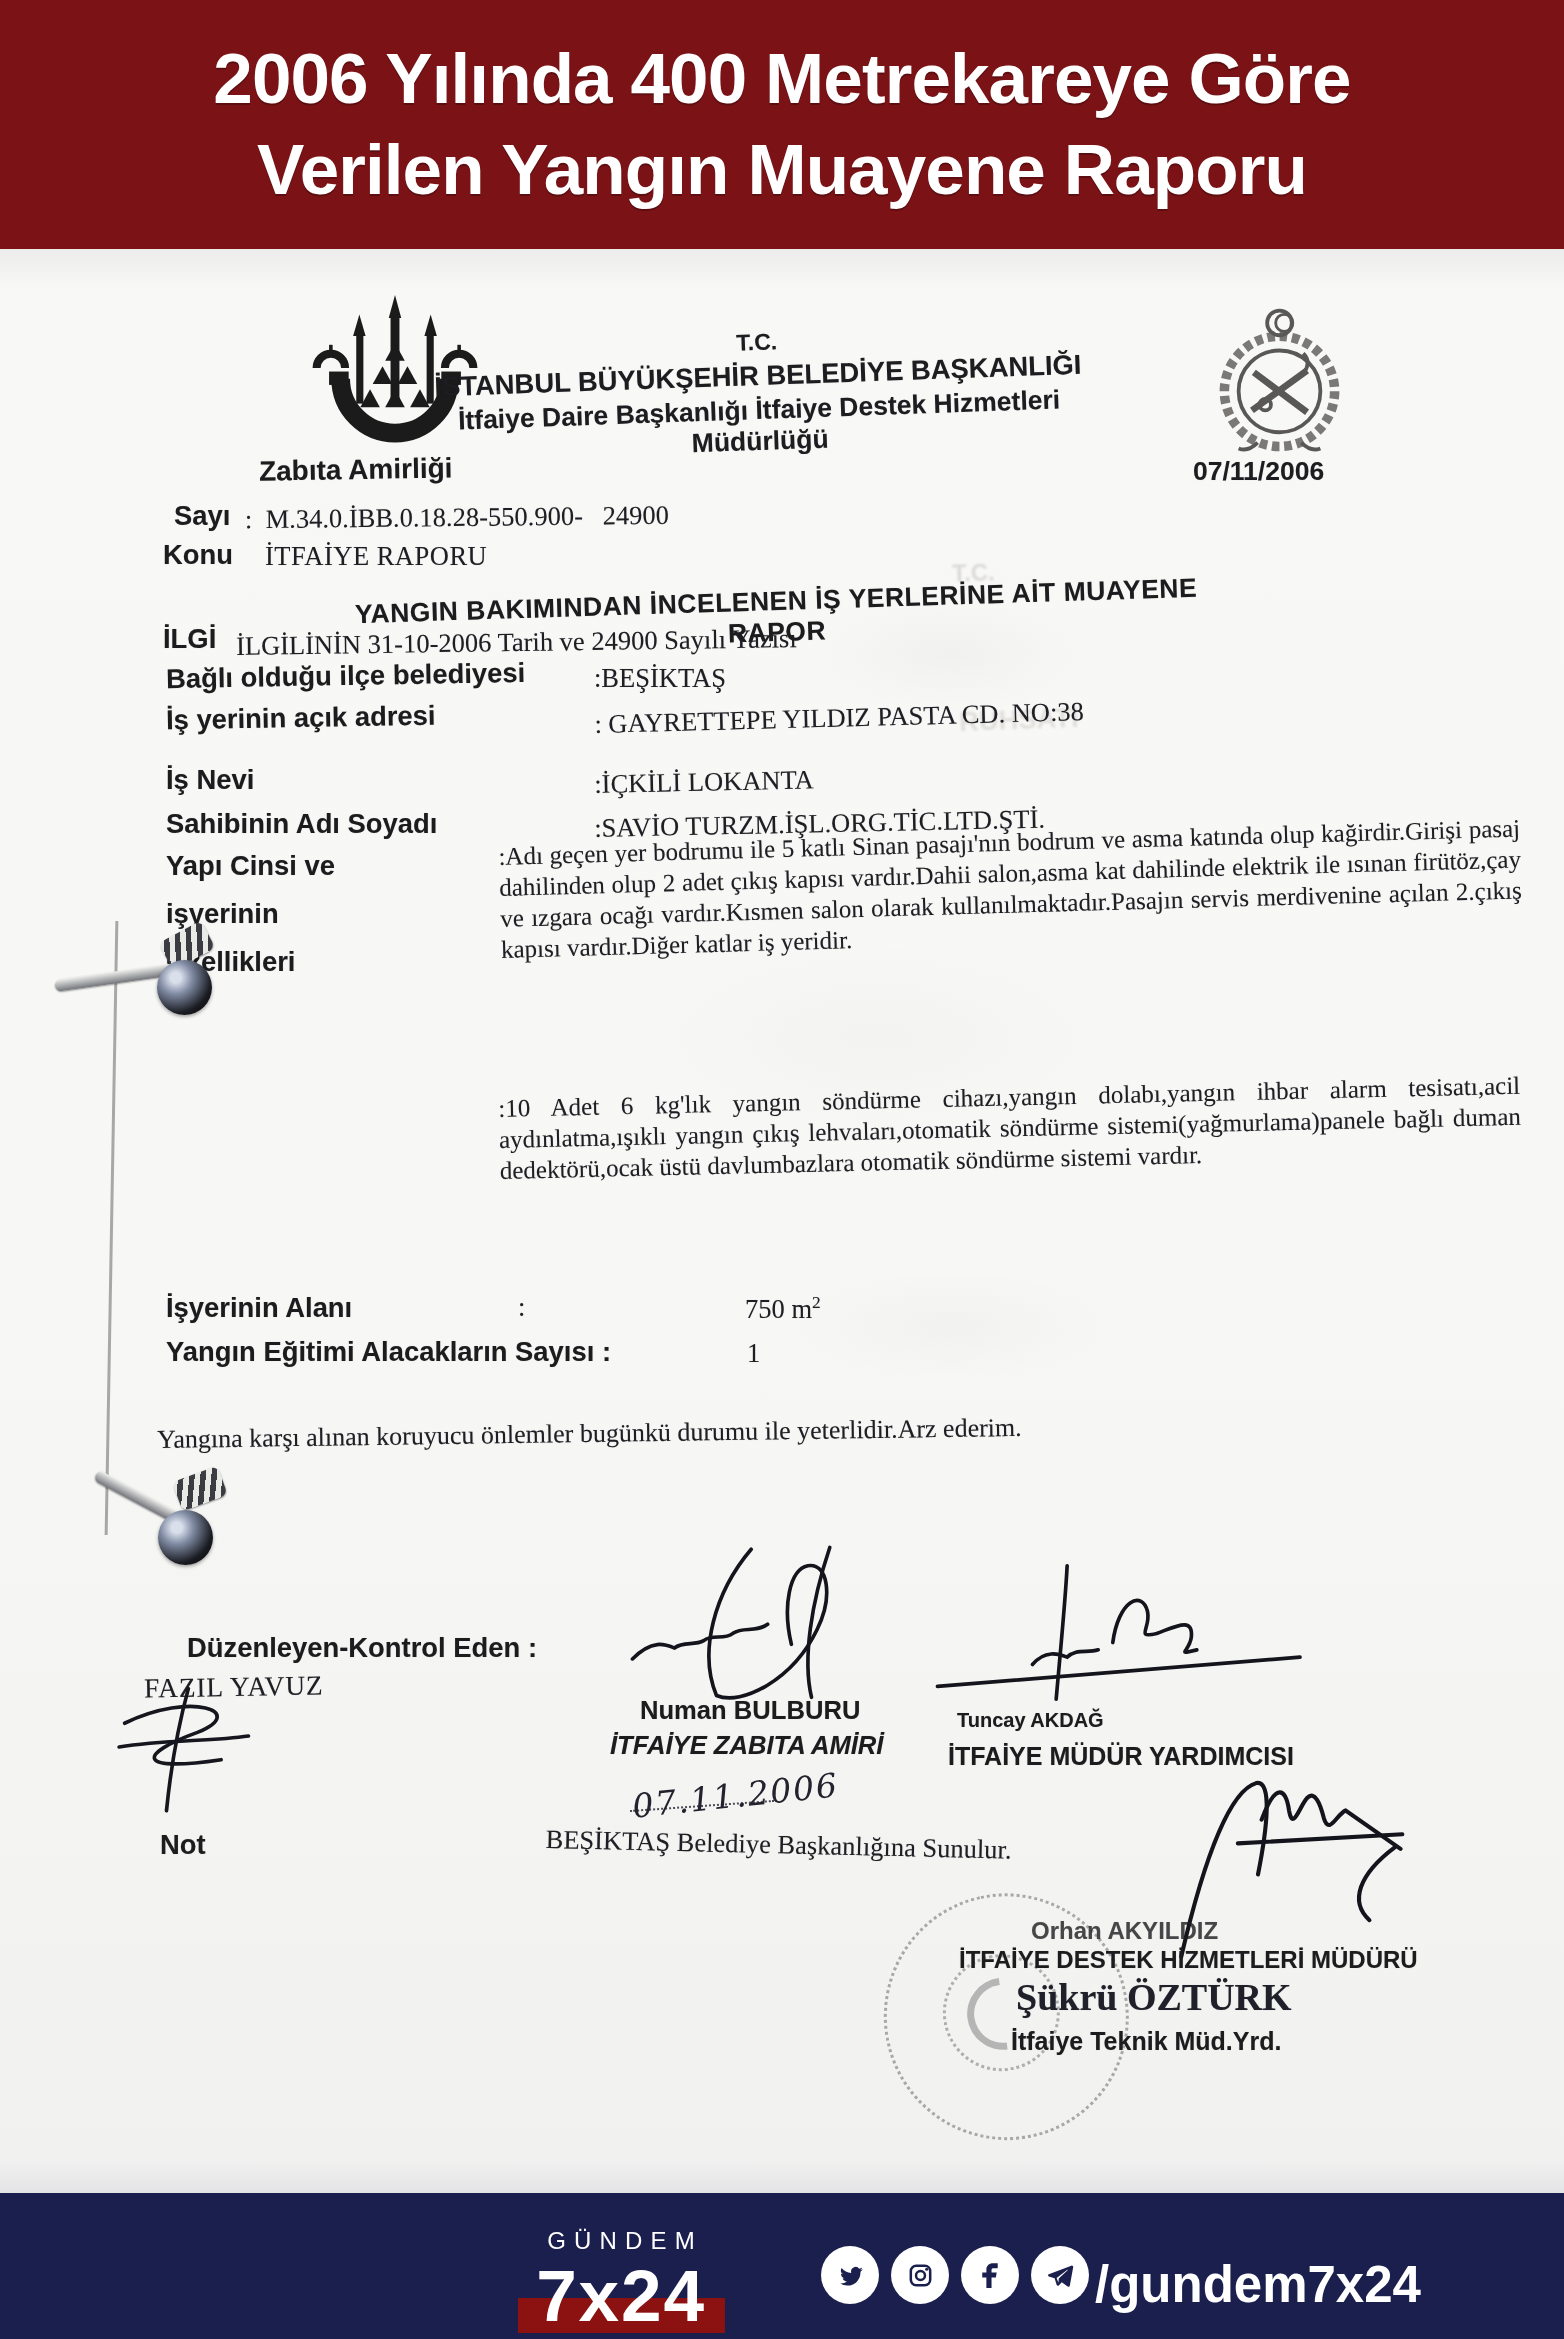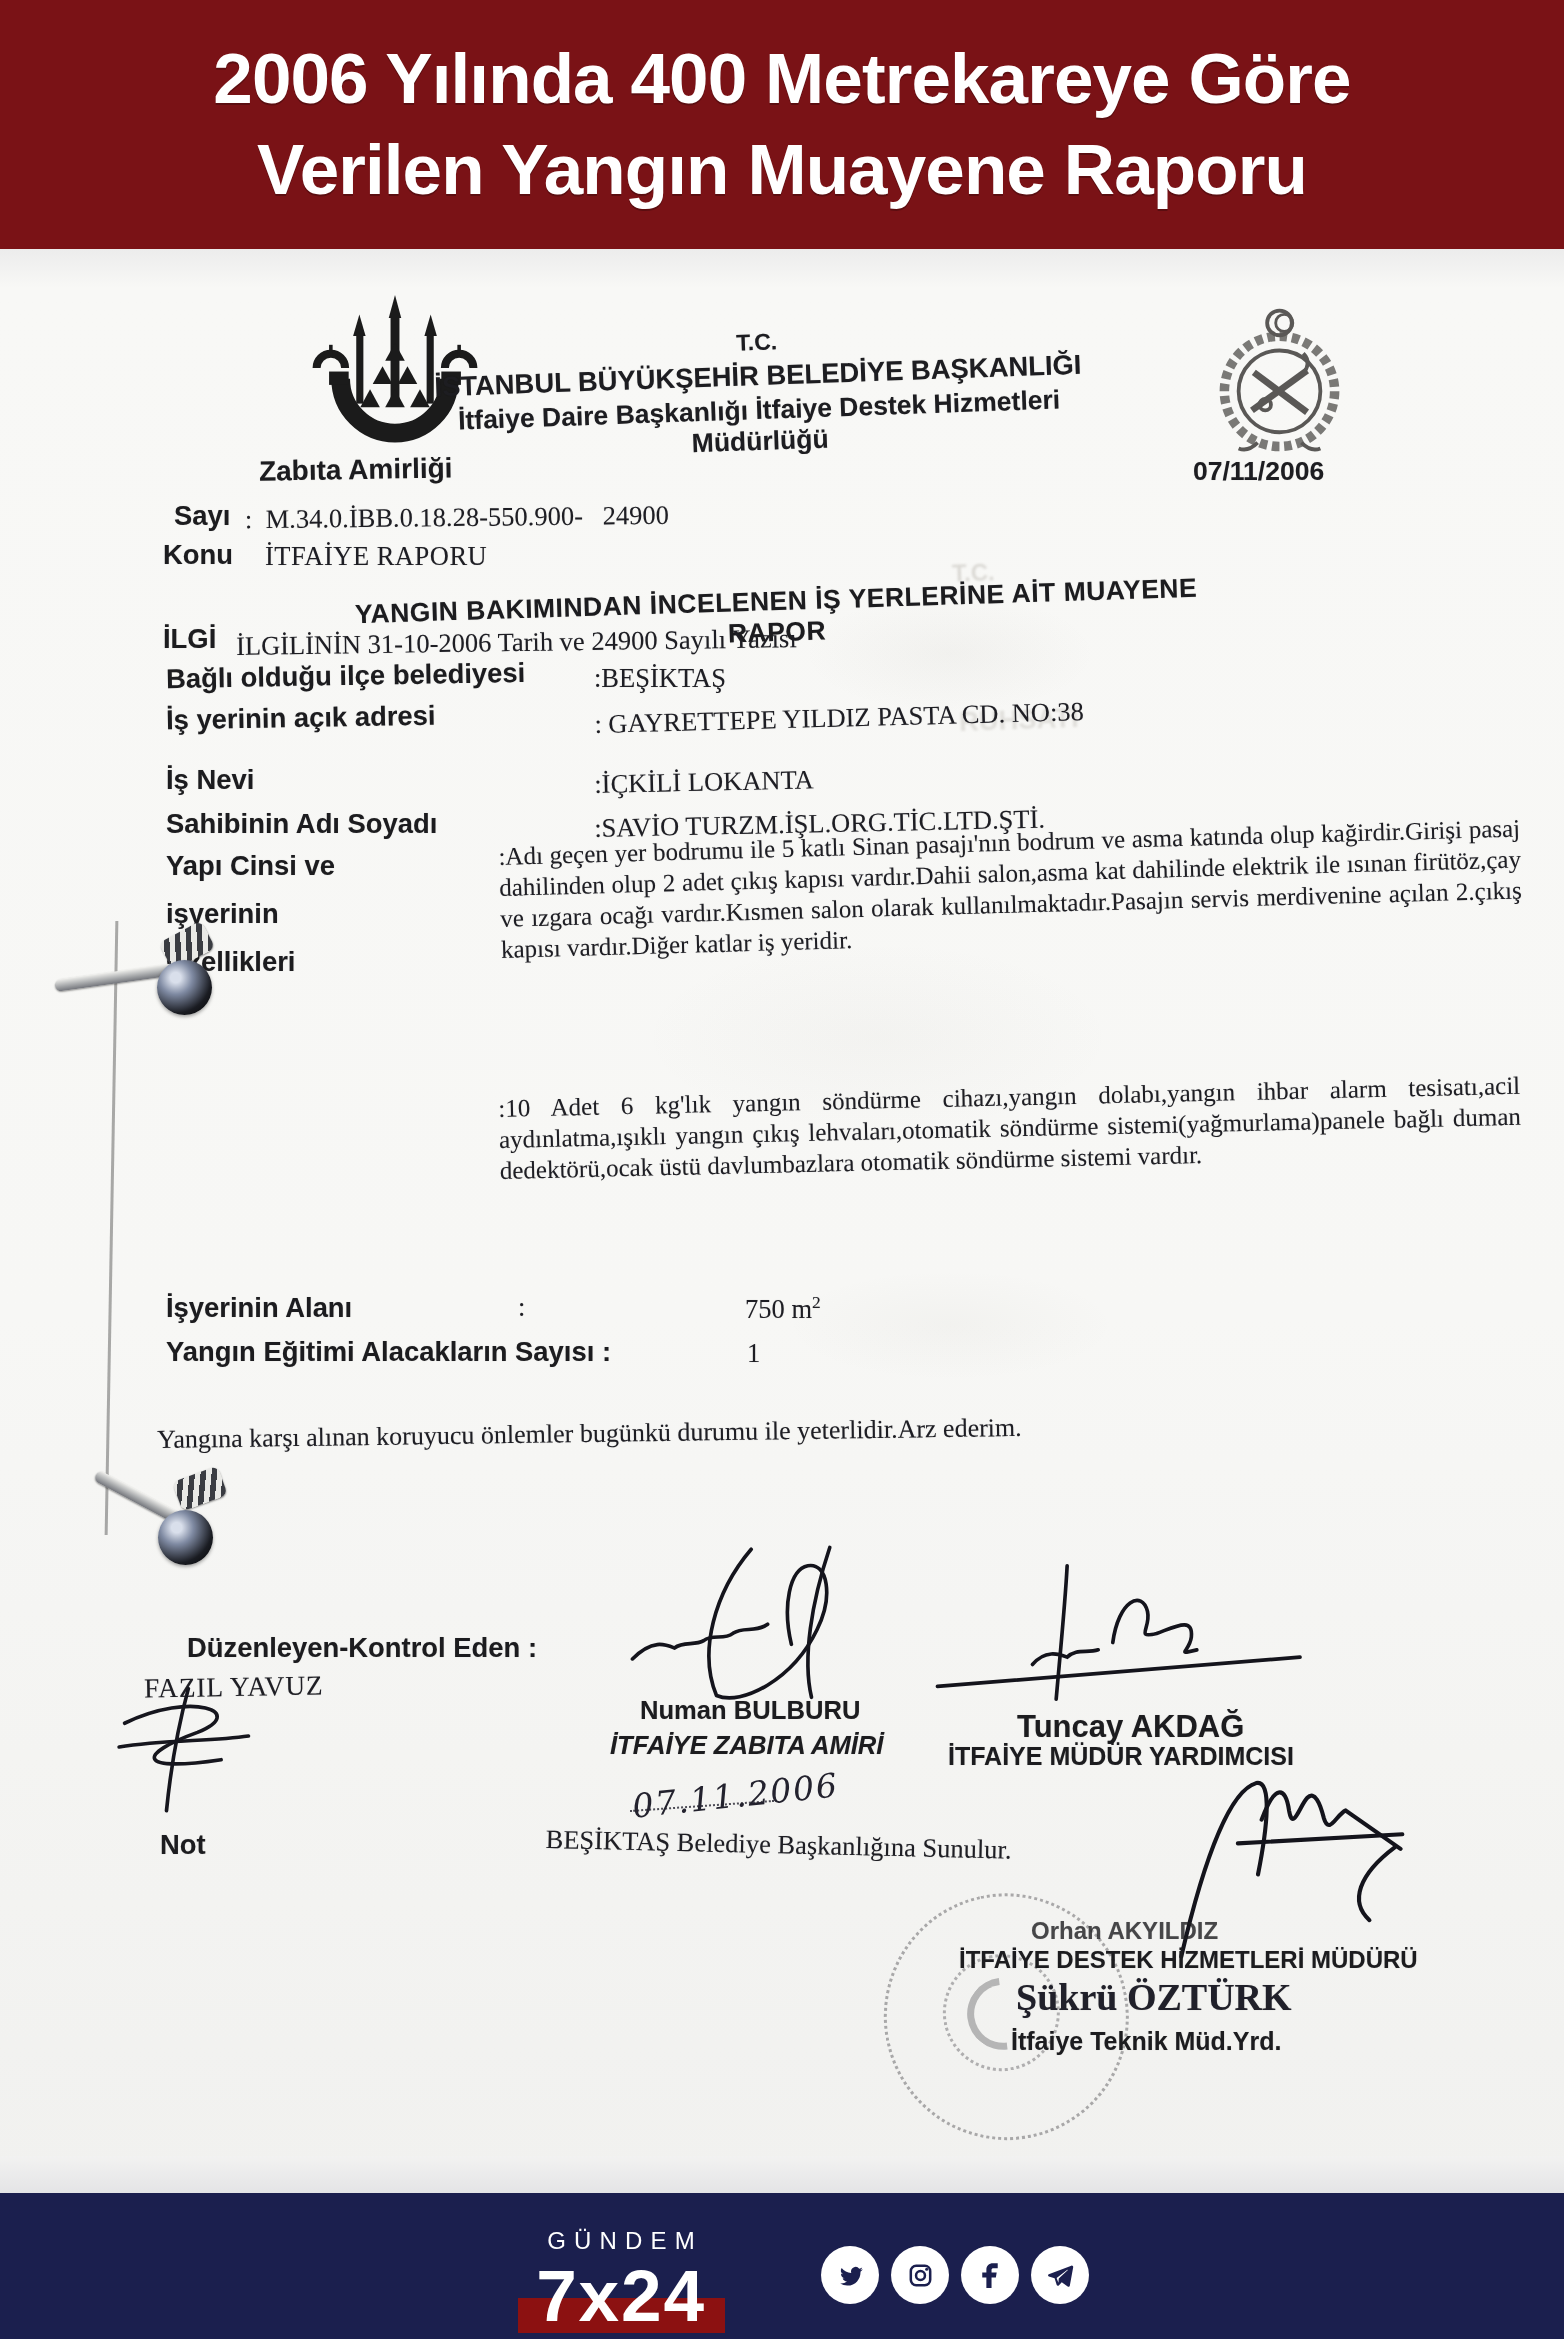--- a/index.html
+++ b/index.html
@@ -189,21 +189,21 @@
   <div class="abs lab" style="left:610px;top:1731px;font-size:25.6px;font-style:italic;">İTFAİYE ZABITA AMİRİ</div>
 
   <div class="abs" style="left:930px;top:1564px;">
     <svg width="393" height="137" viewBox="0 0 430 150" fill="none" stroke="#14141c" stroke-width="4" stroke-linecap="round">
       <path d="M8,134 L405,102"></path>
       <path d="M150,2 C148,42 142,102 138,148"></path>
       <path d="M112,110 C126,94 140,98 150,102 C160,92 172,98 184,94"></path>
       <path d="M200,86 C206,40 232,28 238,52 C242,70 224,82 248,76 C270,68 288,58 286,80 C284,96 268,100 292,94"></path>
     </svg>
   </div>
-  <div class="abs lab" style="left:1017px;top:1709px;font-size:31px;">Tuncay AKDAĞ</div>
+  <div class="abs lab" style="left:957px;top:1709px;font-size:20px;">Tuncay AKDAĞ</div>
   <div class="abs lab" style="left:948px;top:1742px;font-size:25px;">İTFAİYE MÜDÜR YARDIMCISI</div>
 
   <div class="abs hand" style="left:632px;top:1776px;transform:rotate(-6deg);">07.11.2006</div>
   <div class="abs hand-under" style="left:630px;top:1805px;transform:rotate(-4deg);"></div>
   <div class="abs val" style="left:546px;top:1824px;transform:rotate(1.3deg);transform-origin:left top;">BEŞİKTAŞ Belediye Başkanlığına Sunulur.</div>
   <div class="abs lab" style="left:160px;top:1829px;">Not</div>
 
   <div class="abs" style="left:884px;top:1893px;width:247px;height:249px;transform:rotate(-12deg);opacity:.8;">
     <div class="abs stamp-outer" style="left:0;top:0;"></div>
     <div class="abs stamp-inner" style="left:60px;top:60px;"></div>
@@ -251,15 +251,16 @@
       <svg width="33" height="33" viewBox="0 0 32 32" fill="#1b1f4e">
         <path d="M19 9h4V4h-4.5C14.5 4 12 6.5 12 10v3H8v5h4v10h5V18h4.2l.8-5h-5v-2.5c0-.9.6-1.5 2-1.5z"></path>
       </svg>
     </div>
     <div class="sicon">
       <svg width="31" height="31" viewBox="0 0 32 32" fill="#1b1f4e">
         <path d="M27.2 5.9 3.9 14.8c-1.1.4-1 1.9.1 2.2l5.9 1.8 2.2 7c.3.9 1.5 1.2 2.1.4l3.1-3.3 6.1 4.5c.8.6 2 .2 2.2-.9l3.5-18.9c.2-1.2-.9-2.1-1.9-1.7zM12 18.5l11.1-8.4c.3-.2.6.2.3.4l-9.2 8.7-.4 4.2-1.8-4.9z"></path>
       </svg>
     </div>
   </div>
+  <div class="abs handle" style="left:1095px;top:2255px;">/gundem7x24</div>
 
 </div>
 
 
 </body></html>

